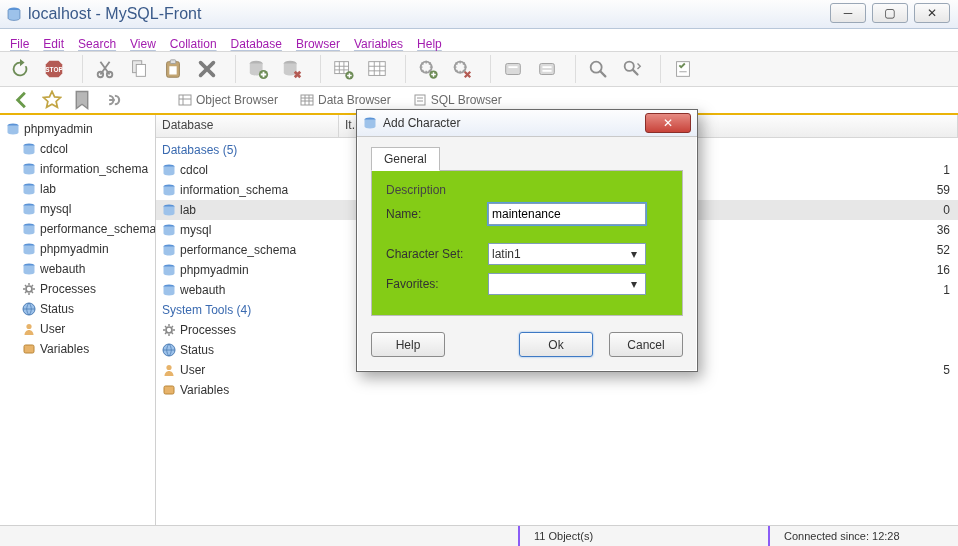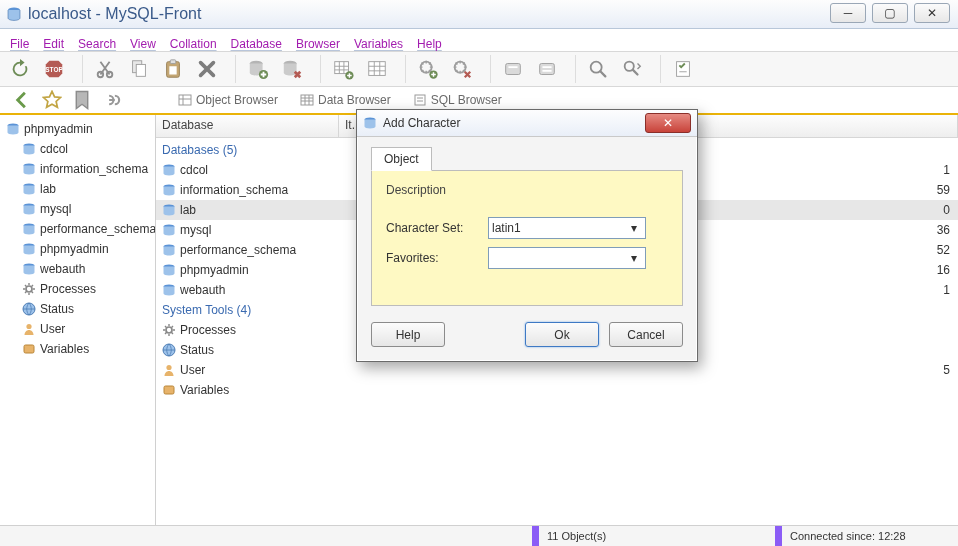--- a/index.html
+++ b/index.html
@@ -31,36 +31,36 @@
   .gh.c2 { flex:1;}
   .grid-body { padding:2px 0;}
   .gsection { color:#3a6ab0; padding:3px 6px;}
   .grow { display:flex; height:20px; align-items:center;}
   .grow .gc1 { width:164px; padding-left:6px; display:flex; align-items:center; gap:4px;}
   .grow .gc2 { flex:1; text-align:right; padding-right:8px;}
   .grid-body .sel { background:#e7e7e7;}
   .ico { width:14px; height:14px; display:inline-flex; align-items:center; justify-content:center;}
   .ico svg { width:14px; height:14px;}
   .status { position:absolute; bottom:0; left:0; right:0; height:20px; border-top:1px solid #d0d0d0; background:#f5f5f5; display:flex; align-items:center; font-size:11px;}
-  .status .cell { border-left:7px solid #8b5cf6; padding:0 8px; height:100%; display:flex; align-items:center;text-align:right;}
+  .status .cell { border-left:2px solid #8b5cf6; padding:0 14px; height:100%; display:flex; align-items:center;text-align:right;}
   .dialog-wrap { position:absolute; left:356px; top:109px; width:340px; background:#f4f4f4; border:1px solid #6a6a6a; box-shadow:0 0 0 1px #fff inset, 4px 6px 14px rgba(0,0,0,.35);}
   .dlg-title { height:26px; background:linear-gradient(#fdfdfe,#e9eff8); display:flex; align-items:center; padding:0 6px; gap:6px; border-bottom:1px solid #c9c9c9;}
   .dlg-close { position:absolute; right:6px; top:3px; width:44px; height:18px; border-radius:3px; background:linear-gradient(#e68a82,#c8433a); border:1px solid #8a2f2a; color:#fff; display:flex; align-items:center; justify-content:center;}
   .dlg-body { padding:10px 14px 6px;}
   .tabset { display:flex; border-bottom:1px solid #bcbcbc;}
   .tab { padding:4px 12px; background:#fff; border:1px solid #bcbcbc; border-bottom:1px solid #fff; margin-bottom:-1px; font-size:12px;}
-  .tabpanel { border:1px solid #bcbcbc; border-top:none; background:#fef9c3; padding:12px 14px 34px;}
+  .tabpanel { border:1px solid #bcbcbc; border-top:none; background:#84cc16; padding:12px 14px 18px;}
   .field-row { display:flex; align-items:center; height:26px; gap:10px; margin-top:4px;}
   .field-row label { width:92px; color:#333;}
   .field-row input[type=text], .field-row .combo { width:150px; height:20px; border:1px solid #7f9db9; padding:0 3px; font:inherit; background:#fff;}
   .field-row input.focus { outline:1px solid #5b9dd9; box-shadow:0 0 2px #5b9dd9;}
   .combo { display:flex; align-items:center; justify-content:space-between; padding:0 2px 0 4px; background:linear-gradient(#fbfbfb,#ebebeb);}
   .combo .cbtn { width:16px; height:16px; display:flex; align-items:center; justify-content:center;}
   .dlg-buttons { display:flex; justify-content:space-between; padding:10px 14px 14px;}
-  .dlg-buttons .right { display:flex; gap:10px;}
+  .dlg-buttons .right { display:flex; gap:16px;}
   .btn { width:72px; height:23px; background:linear-gradient(#fcfcfc,#e6e6e6); border:1px solid #8b8b8b; border-radius:3px; display:flex; align-items:center; justify-content:center;}
   .btn.def { border:1px solid #3e79c4; box-shadow:0 0 2px #6fa8e8;}
   .grayico { filter:grayscale(0.25) opacity(0.95);}
 </style>
 </head>
 <body>
 
 <div class="titlebar">
   <span class="icon">
       <svg viewBox="0 0 16 16">
@@ -525,24 +525,28 @@
         <svg viewBox="0 0 14 14">
           <ellipse cx="7" cy="3.5" rx="5.5" ry="2" fill="#5b93d6"></ellipse>
           <path d="M1.5 3.5v7c0 1.1 2.5 2 5.5 2s5.5-.9 5.5-2v-7" fill="#9dc2ea"></path>
         </svg>
       </span>
     <span>Add Character</span>
     <div class="dlg-close">✕</div>
   </div>
   <div class="dlg-body">
     <div class="tabset">
-        <div class="tab">Object</div>
+        <div class="tab">General</div>
       </div>
     <div class="tabpanel">
       <div style="color:#444;margin-bottom:4px">Description</div>
+      <div class="field-row">
+        <label>Name:</label>
+        <input type="text" class="focus" value="maintenance" style="">
+      </div>
       <div style="height:10px"></div>
       <div class="field-row">
         <label>Character Set:</label>
         <div class="combo">
             <span>latin1</span>
             <span class="cbtn">▾</span>
           </div>
       </div>
       <div class="field-row">
         <label>Favorites:</label>

